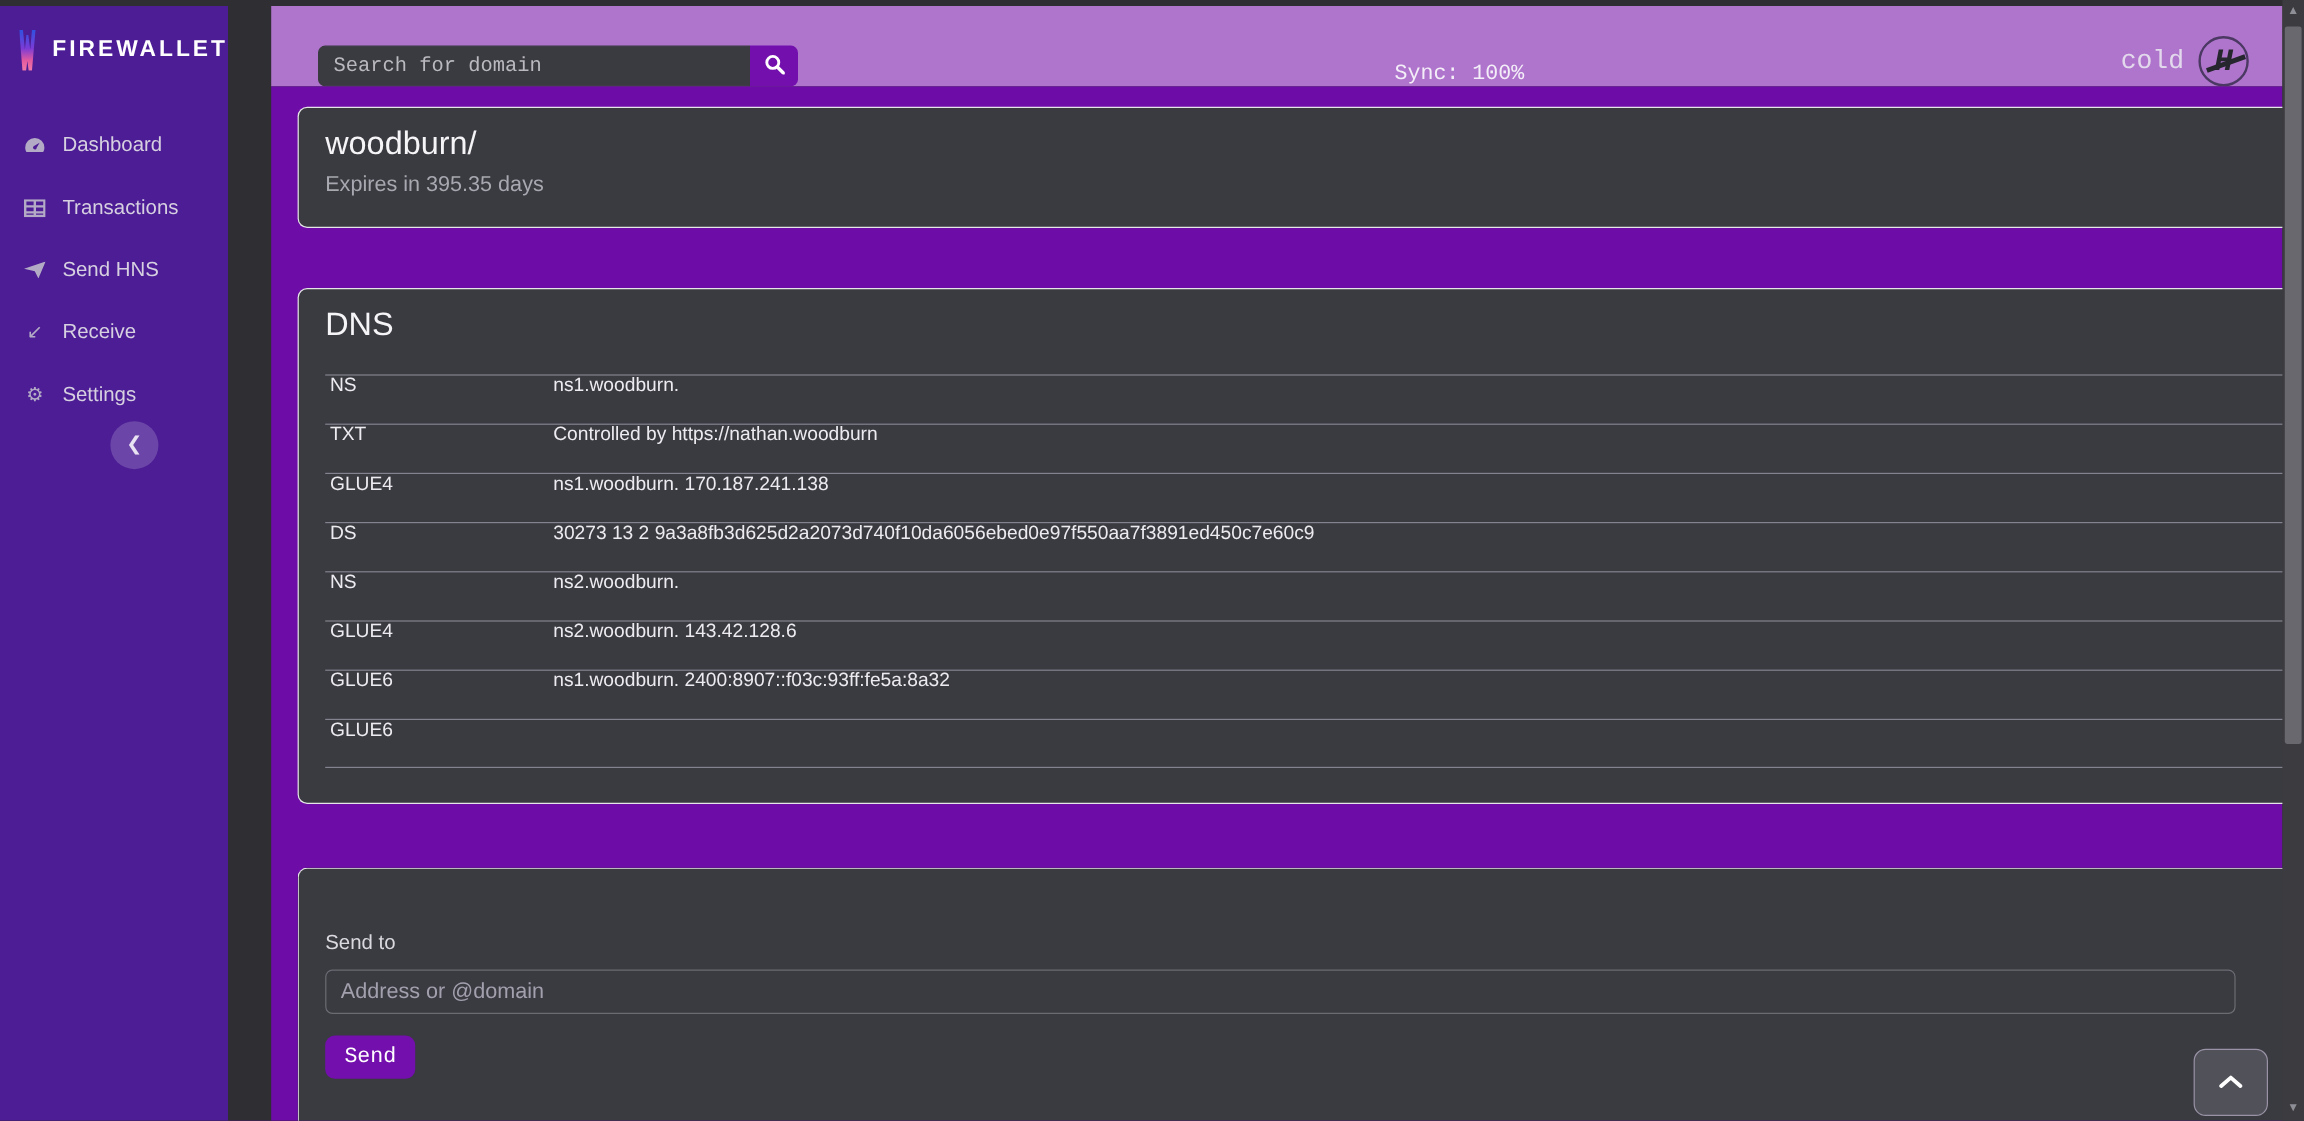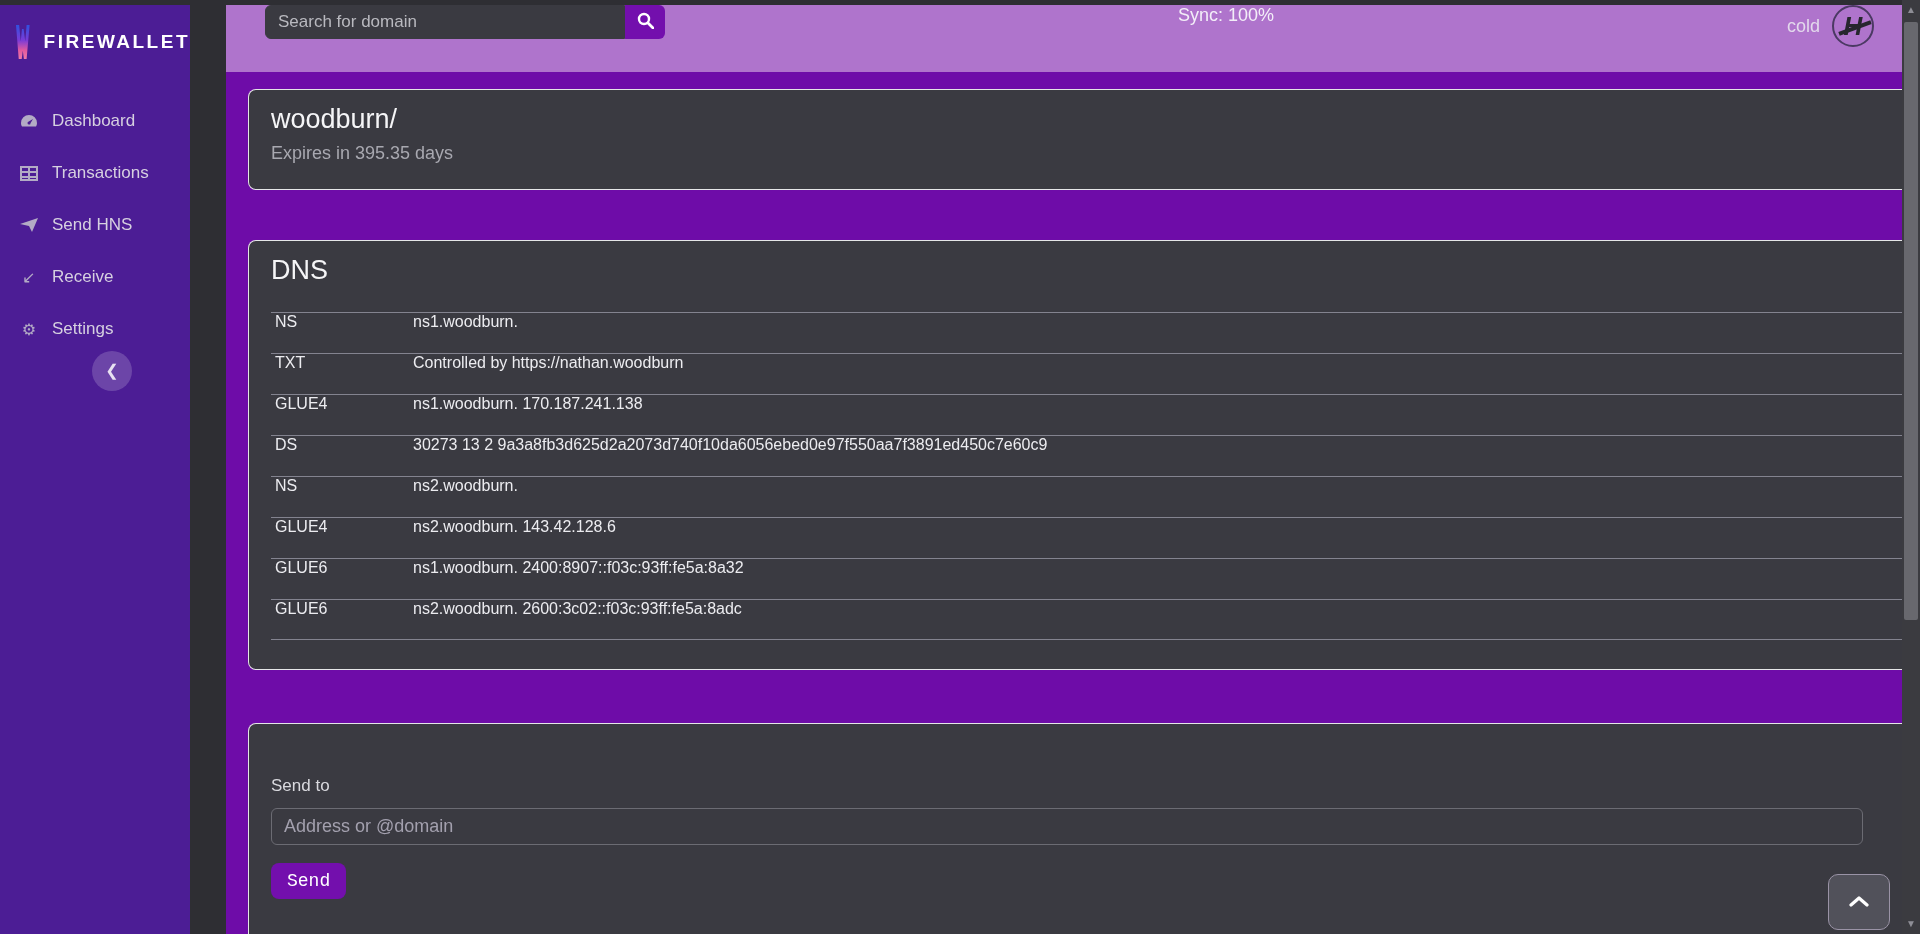--- a/index.html
+++ b/index.html
@@ -33,36 +33,36 @@
   .nav-icon svg { display:block; margin:0 auto; }
   .collapse-btn {
     position:absolute; left:92px; top:346px; width:40px; height:40px;
     border-radius:50%; background:rgba(255,255,255,0.18); border:none;
     color:#e8e2f2; font-size:16px; cursor:pointer; line-height:40px; text-align:center;
   }
 
   
   .header {
     position:absolute; left:226px; top:5px; width:1676px; height:67px;
-    background:#af74cc; display:flex; align-items:flex-start;
+    background:#af74cc; display:flex; align-items:flex-end;font-family:Liberation Mono, monospace;
   }
   .search-group { display:flex; margin-left:39px; height:34px; }
   .search-input {
     width:360px; height:34px; background:#3a3a41; border:1px solid #3a3a41;
     border-radius:6px 0 0 6px; color:#e8e8ec; font-size:17px; padding:0 12px;
     outline:none; font-family:inherit;
   }
   .search-input::placeholder { color:#b9b9bf; }
   .search-btn {
     width:40px; height:34px; border:none; background:#730fad;
     border-radius:0 6px 6px 0; cursor:pointer; display:flex; align-items:center; justify-content:center;
   }
   .sync { flex:1; text-align:center; font-size:18px; color:#f3eef8; }
   .wallet-zone { display:flex; align-items:center; gap:12px; margin-right:28px; }
-  .wallet-name { font-size:18px; color:#e3d9ec; }
+  .wallet-name { font-size:22px; color:#e3d9ec; }
   .hs-icon {
     width:42px; height:42px; border-radius:50%; border:2px solid #4b3963;
     display:flex; align-items:center; justify-content:center;
     color:#26262e; font-size:26px; font-weight:900; font-style:italic;
     position:relative; overflow:hidden; cursor:pointer;
   }
   .hs-icon:after {
     content:""; position:absolute; left:4px; top:19px; width:34px; height:4px;
     background:#26262e; transform:rotate(-20deg);
   }
@@ -90,21 +90,21 @@
   .renew-btn { position:absolute; right:30px; top:22px; padding:9px 16px; }
   .edit-btn  { position:absolute; right:22px; top:18px; padding:7px 13px; font-size:18px; }
 
   .dns-table { margin-top:26px; width:100%; }
   .dns-row {
     display:flex; height:41px; align-items:flex-start;
     border-top:1px solid #83838f; font-size:16px;
   }
   .dns-row:last-child { border-bottom:1px solid #83838f; }
   .dns-type { width:142px; padding-left:4px; color:#ececf0; }
-  .dns-value { color:#ececf0; }
+  .dns-value { color:#ececf0;margin-left:48px; }
 
   .field-label { font-size:17px; color:#d9d9de; margin-top:38px; }
   .transfer-input {
     margin-top:12px; width:1592px; height:37px; background:transparent;
     border:1px solid #6b6b73; border-radius:6px; color:#e8e8ec;
     font-size:18px; padding:0 12px; outline:none; font-family:inherit;
   }
   .transfer-input::placeholder { color:#a3a0ae; }
   .send-btn { display:block; margin-top:18px; padding:8px 16px; font-size:18px; }
 
@@ -232,21 +232,20 @@
           <span class="dns-value">ns2.woodburn. 143.42.128.6</span>
         </div>
 
         <div class="dns-row">
           <span class="dns-type">GLUE6</span>
           <span class="dns-value">ns1.woodburn. 2400:8907::f03c:93ff:fe5a:8a32</span>
         </div>
 
         <div class="dns-row">
           <span class="dns-type">GLUE6</span>
-          <span class="dns-value">ns2.woodburn. 2600:3c02::f03c:93ff:fe5a:8adc</span>
         </div>
       </div>
 
     </section>
 
     <section class="card card-transfer">
       <div class="field-label">Send to</div>
       <input class="transfer-input" type="text" placeholder="Address or @domain" style="">
       <button class="btn send-btn">Send</button>
     </section>

